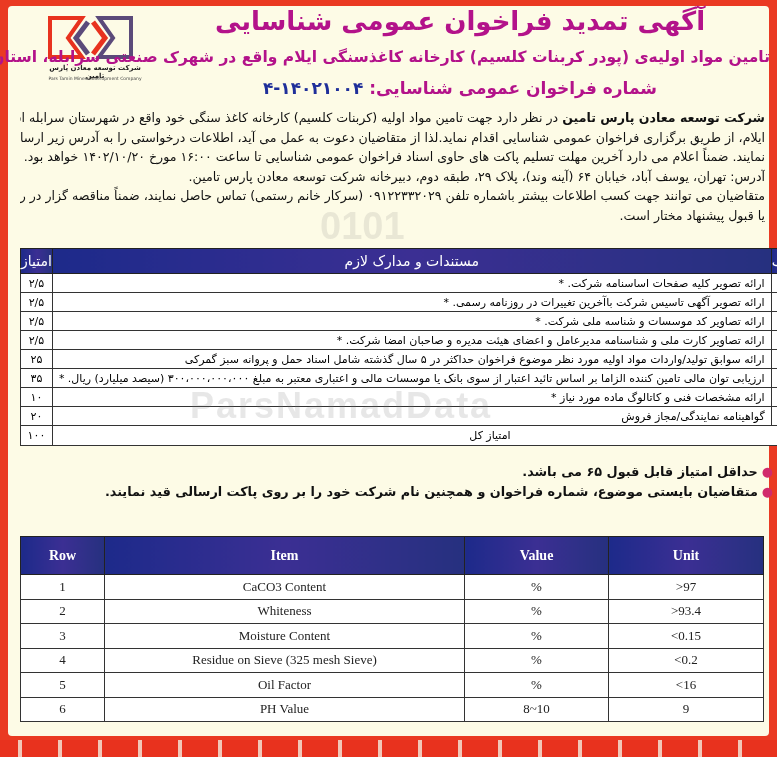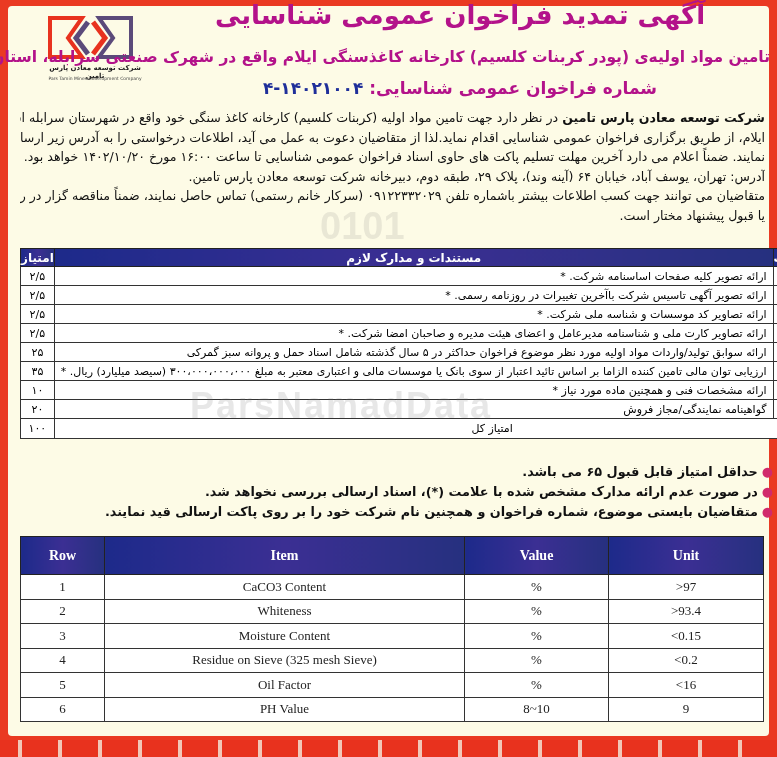--- a/index.html
+++ b/index.html
@@ -19,21 +19,21 @@
       background: repeating-linear-gradient(90deg, #e8321e 0 18px, #f2c7b8 18px 22px, #e8321e 22px 40px);
     }
     
     .logo {
       position: absolute; left: 40px; top: 14px; width: 110px; height: 80px;
     }
     .logo-box { position: absolute; left: 8px; top: 2px; width: 85px; height: 43px; }
     .logo-fa { position: absolute; left: 0; top: 50px; width: 110px; font-size: 7px; text-align: center; color: #222; direction: rtl; font-weight: bold; }
     .logo-en { position: absolute; left: 0; top: 62px; width: 110px; font-size: 4.5px; text-align: center; color: #444; }
     .title1 {
-      position: absolute; left: 160px; top: 0; width: 600px; text-align: center;
+      position: absolute; left: 160px; top: 6px; width: 600px; text-align: center;
       font-size: 26px; font-weight: bold; color: #b3128a; direction: rtl;
     }
     .title2 {
       position: absolute; left: 150px; top: 48px; width: 620px; text-align: center;
       font-size: 15.5px; font-weight: bold; color: #b3128a; direction: rtl; white-space: nowrap;
     }
     .title3 {
       position: absolute; left: 160px; top: 78px; width: 600px; text-align: center;
       font-size: 17px; font-weight: bold; color: #b3128a; direction: rtl;
     }
@@ -43,21 +43,21 @@
       position: absolute; left: 20px; top: 108px; width: 745px;
       direction: rtl; text-align: right; font-size: 12.6px; line-height: 19.5px; color: #111;
     }
     .para b { font-weight: bold; }
     .para .line { display: block; white-space: nowrap; overflow: hidden; }
     
     table { border-collapse: collapse; position: absolute; }
     .t1 { left: 20px; top: 248px; width: 745px; direction: rtl; font-size: 11px; }
     .t1 th {
       background: linear-gradient(90deg, #1d2a8a, #3b2f93 50%, #26307f);
-      color: #fff; font-weight: bold; height: 18px; font-size: 12px;
+      color: #fff; font-weight: normal; height: 25px; font-size: 14px;
       border: 1px solid #222;
     }
     .t1 td { border: 1px solid #333; height: 19px; background: #fff; padding: 0 6px; }
     .t1 td.c-row { width: 40px; text-align: center; }
     .t1 td.c-doc { text-align: right; white-space: nowrap; overflow: hidden; }
     .t1 td.c-score { width: 78px; text-align: center; }
     .t1 tr.total td { height: 20px; }
     .t1 td.c-total { text-align: center; padding-left: 130px; }
     .bullets {
       position: absolute; left: 38px; top: 462px; width: 735px;
@@ -156,40 +156,39 @@
         <td class="c-doc">ارائه سوابق تولید/واردات مواد اولیه مورد نظر موضوع فراخوان حداکثر در ۵ سال گذشته شامل اسناد حمل و پروانه سبز گمرکی</td>
         <td class="c-score">۲۵</td>
       </tr>
       <tr>
         <td class="c-row">۶</td>
         <td class="c-doc">ارزیابی توان مالی تامین کننده الزاما بر اساس تائید اعتبار از سوی بانک یا موسسات مالی و اعتباری معتبر به مبلغ ۳۰۰،۰۰۰،۰۰۰،۰۰۰ (سیصد میلیارد) ریال. *</td>
         <td class="c-score">۳۵</td>
       </tr>
       <tr>
         <td class="c-row">۷</td>
-        <td class="c-doc">ارائه مشخصات فنی و همچنین ماده مورد نیاز *</td>
+        <td class="c-doc">ارائه مشخصات فنی و کاتالوگ ماده مورد نیاز *</td>
         <td class="c-score">۱۰</td>
       </tr>
       <tr>
         <td class="c-row">۸</td>
         <td class="c-doc">گواهینامه نمایندگی/مجاز فروش</td>
         <td class="c-score">۲۰</td>
       </tr>
       <tr class="total">
         <td colspan="2" class="c-total">امتیاز کل</td>
         <td class="c-score">۱۰۰</td>
       </tr>
     </tbody>
 </table>
 
 <div class="watermark">ParsNamadData</div>
 
 <ul class="bullets">
   <li><span class="dot">●</span><span>حداقل امتیاز قابل قبول ۶۵ می باشد.</span></li>
-  <li><span class="dot">●</span><span>در صورت عدم ارائه مدارک مشخص شده با علامت (*)، اسناد ارسالی بررسی نخواهد شد.</span></li>
   <li><span class="dot">●</span><span>متقاضیان بایستی موضوع، شماره فراخوان و همچنین نام شرکت خود را بر روی پاکت ارسالی قید نمایند.</span></li>
 </ul>
 
 <table class="t2">
   <thead>
     <tr>
       <th style="width:84px">Row</th>
       <th style="width:360px">Item</th>
       <th style="width:144px">Value</th>
       <th>Unit</th>

